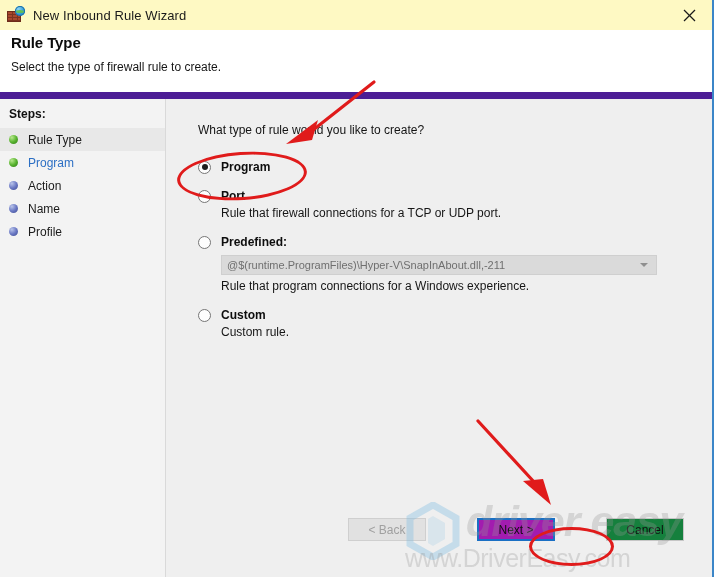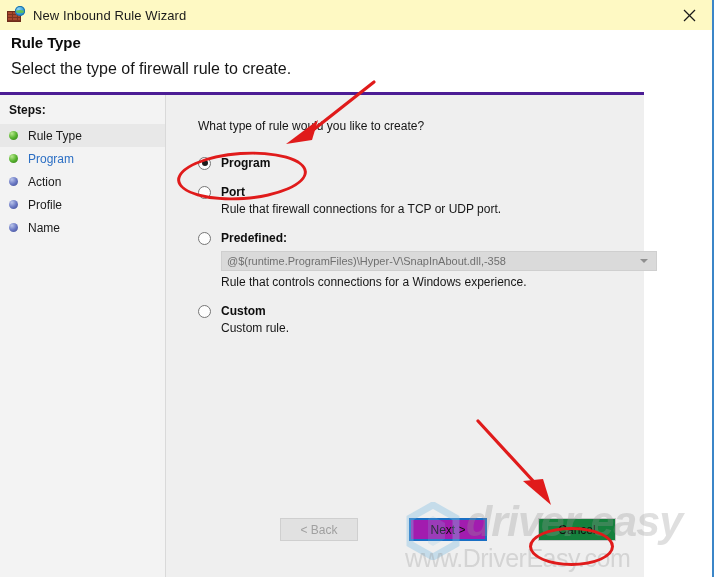--- a/index.html
+++ b/index.html
@@ -93,35 +93,35 @@
     background: #ffffff;
   }
   .header-title {
     font-size: 15px;
     font-weight: bold;
     color: #0b0b0b;
     margin: 0 0 9px 0;
     letter-spacing: -.1px;
   }
   .header-sub {
-    font-size: 16px;
+    font-size: 12px;
     color: #161616;
     margin: 0;
   }
 
   
   .body-split {
     position: absolute;
     left: 0;
     top: 92px;
-    width: 644px;
+    width: 712px;
     bottom: 0;
     display: flex;
     background: #ffffff;
-    border-top: 3px solid #4c1d95;
+    border-top: 7px solid #4c1d95;
   }
 
   .sidebar {
     width: 166px;
     background: #f3f3f3;
     border-right: 1px solid #d9d9d9;
     box-sizing: border-box;
     padding-top: 8px;
     position: relative;
   }
@@ -358,26 +358,26 @@
         <span class="step-label">Program</span>
       </div>
 
       <div class="step">
         <span class="dot blue"></span>
         <span class="step-label">Action</span>
       </div>
 
       <div class="step">
         <span class="dot blue"></span>
-        <span class="step-label">Profile</span>
+        <span class="step-label">Name</span>
       </div>
 
       <div class="step">
         <span class="dot blue"></span>
-        <span class="step-label">Name</span>
+        <span class="step-label">Profile</span>
       </div>
     </div>
 
     <div class="content">
       <div class="content-inner">
 
         <div class="prompt">What type of rule would you like to create?</div>
 
         <div class="opt">
           <div class="opt-head">
@@ -393,24 +393,24 @@
           </div>
           <div class="opt-desc">Rule that firewall connections for a TCP or UDP port.</div>
         </div>
 
         <div class="opt">
           <div class="opt-head">
             <span class="radio"></span>
             <span class="opt-title">Predefined:</span>
           </div>
           <div class="combo">
-            <span>@$(runtime.ProgramFiles)\Hyper-V\SnapInAbout.dll,-358</span>
+            <span>@$(runtime.ProgramFiles)\Hyper-V\SnapInAbout.dll,-211</span>
             <span class="caret"></span>
           </div>
-          <div class="opt-desc">Rule that controls connections for a Windows experience.</div>
+          <div class="opt-desc">Rule that program connections for a Windows experience.</div>
         </div>
 
         <div class="opt">
           <div class="opt-head">
             <span class="radio"></span>
             <span class="opt-title">Custom</span>
           </div>
           <div class="opt-desc">Custom rule.</div>
         </div>
 

